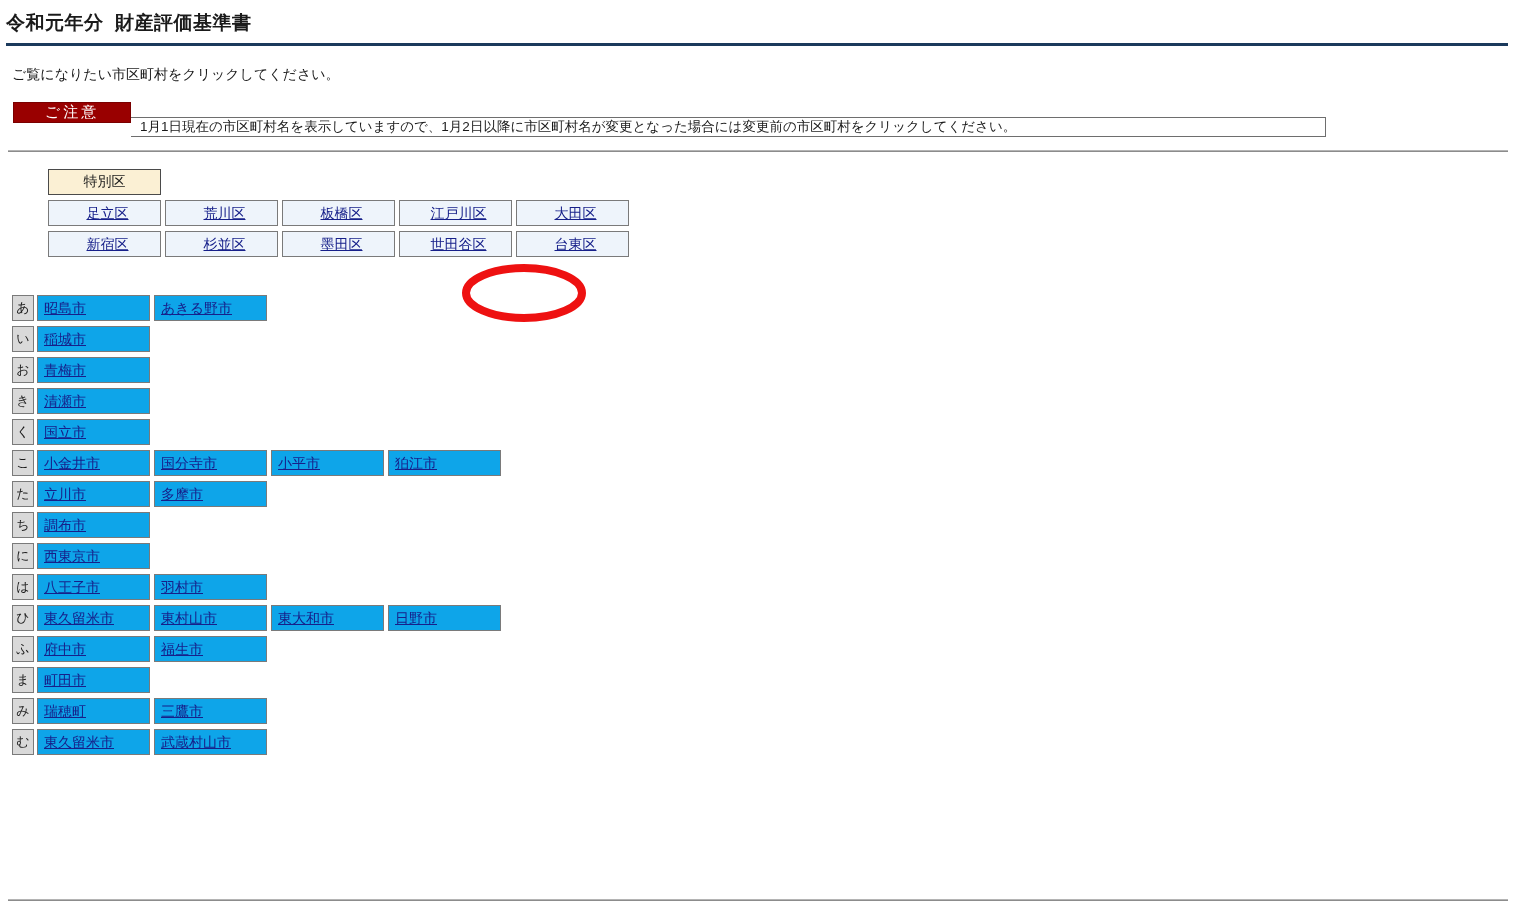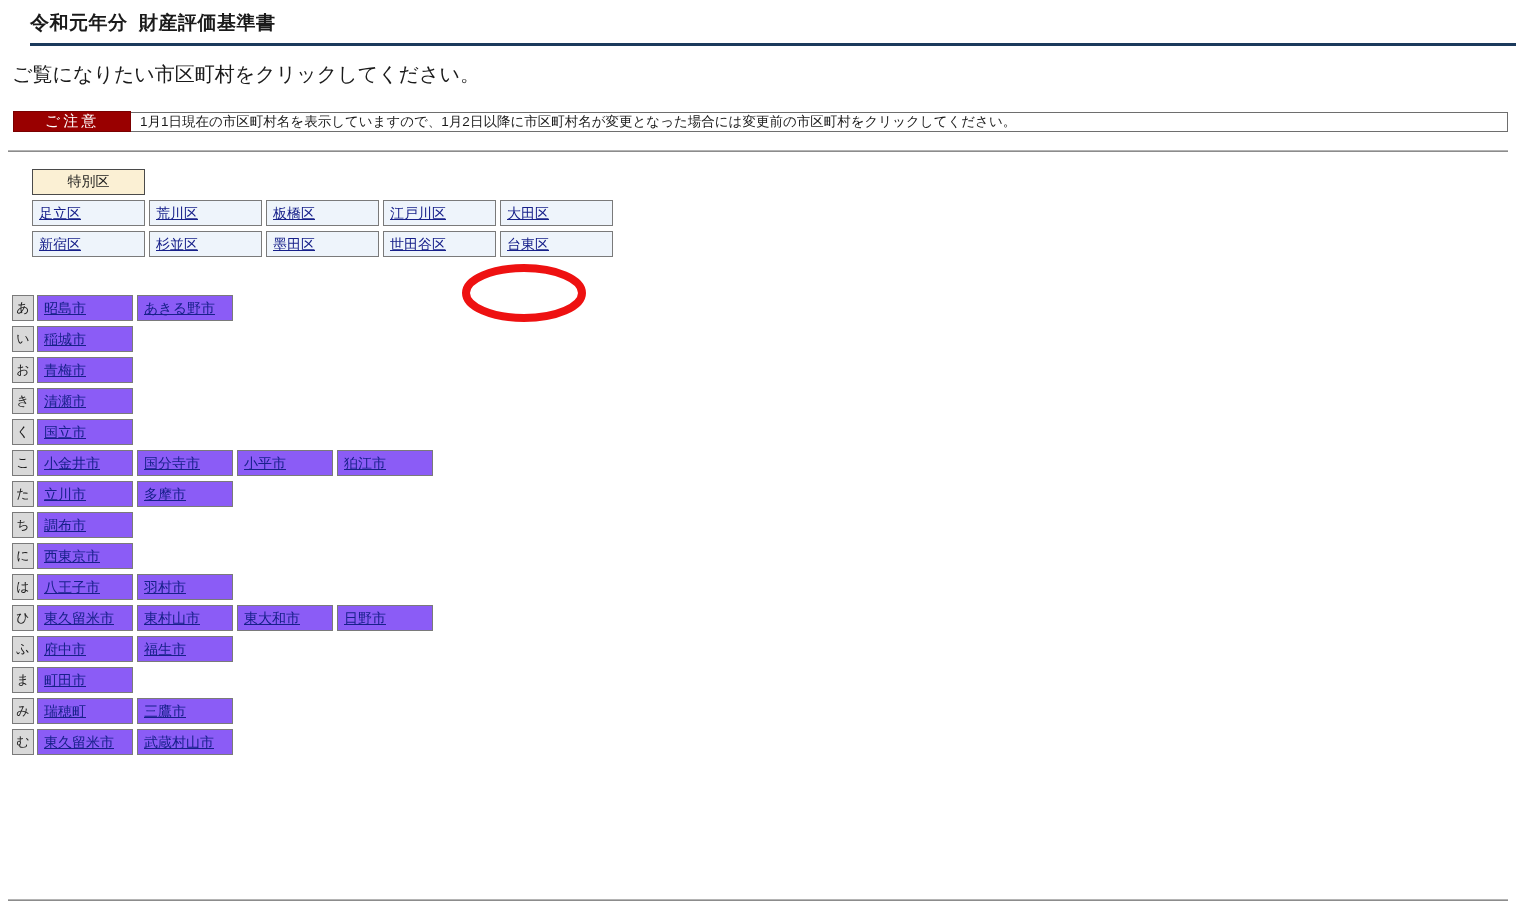--- a/index.html
+++ b/index.html
@@ -14,52 +14,52 @@
     height: 912px;
     position: relative;
     overflow: hidden;
     font-family: "Liberation Sans", "DejaVu Sans", sans-serif;
     color: #000000;
     -webkit-font-smoothing: none;
   }
 
   
   .header {
-    padding: 9px 0 0 30px;
+    padding: 9px 0 0 6px;
   }
   .title-line {
     font-size: 19px;
     font-weight: bold;
     line-height: 28px;
     letter-spacing: 0.5px;
     color: #1a1a1a;
     white-space: pre;
   }
   .title-rule {
     margin-top: 6px;
     margin-left: 0;
     width: 1502px;
     height: 3px;
     background: #1b3a5c;
   }
 
   
   .instruction {
     margin: 18px 0 0 12px;
-    font-size: 20px;
+    font-size: 14px;
     line-height: 20px;
     color: #1a1a1a;
   }
 
   
   .notice {
     margin: 18px 0 0 13px;
     display: flex;
-    align-items: flex-end;
-    width: 1495px;
+    align-items: flex-start;
+    width: 1313px;
     height: 30px;
   }
   .notice-badge {
     width: 118px;
     background: #990000;
     color: #ffffff;
     font-size: 15px;
     letter-spacing: 3px;
     display: flex;
     align-items: center;
@@ -85,21 +85,21 @@
   .section-rule {
     margin: 18px 0 0 8px;
     width: 1500px;
     height: 2px;
     background: #b4b4b4;
     border-bottom: 1px solid #8c8c8c;
   }
 
   
   .ward-block {
-    margin: 17px 0 0 32px;
+    margin: 17px 0 0 48px;
   }
   .ward-header {
     width: 113px;
     height: 26px;
     background: #fbf0d4;
     border: 1px solid #4a4a4a;
     font-size: 14px;
     display: flex;
     align-items: center;
     justify-content: center;
@@ -112,20 +112,21 @@
   .cell {
     width: 113px;
     height: 26px;
     background: #eef4fb;
     border: 1px solid #7a7a7a;
     margin-right: 4px;
     display: flex;
     align-items: center;
     padding-left: 6px;
     font-size: 14px;
+    justify-content: center;
   }
   .cell a {
     color: #17208a;
     text-decoration: underline;
     font-size: 14px;
     line-height: 14px;
     cursor: pointer;
   }
 
   
@@ -143,23 +144,23 @@
     background: #d9d9d9;
     border: 1px solid #7a7a7a;
     font-size: 13px;
     display: flex;
     align-items: center;
     justify-content: center;
     color: #1a1a1a;
     margin-right: 3px;
   }
   .city-cell {
-    width: 96px;
+    width: 113px;
     height: 26px;
-    background: #8b5cf6;
+    background: #0ea5e9;
     border: 1px solid #7a7a7a;
     margin-right: 4px;
     display: flex;
     align-items: center;
     padding-left: 6px;
   }
   .city-cell a {
     color: #17208a;
     text-decoration: underline;
     font-size: 14px;

